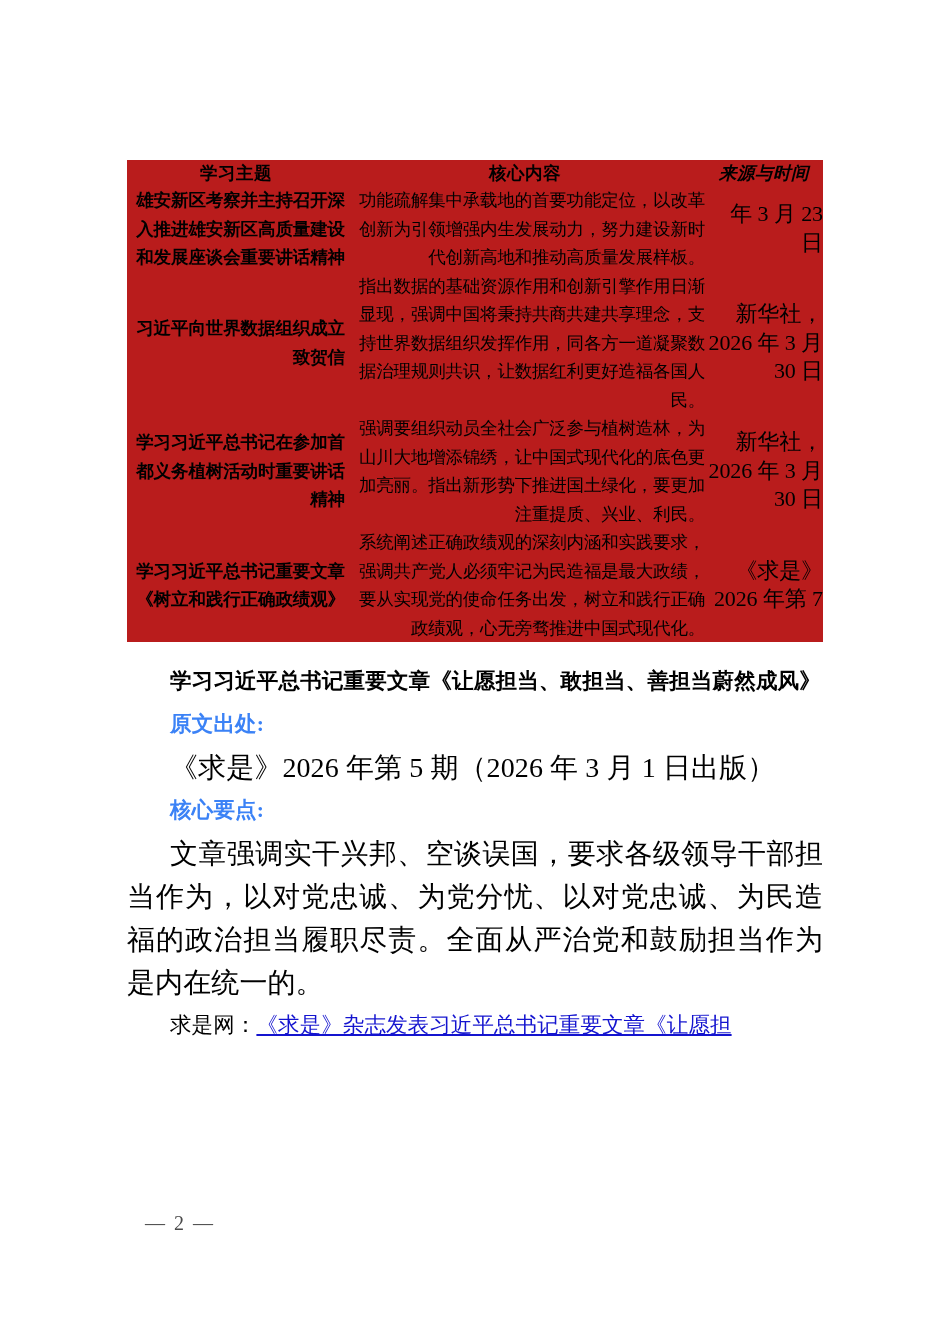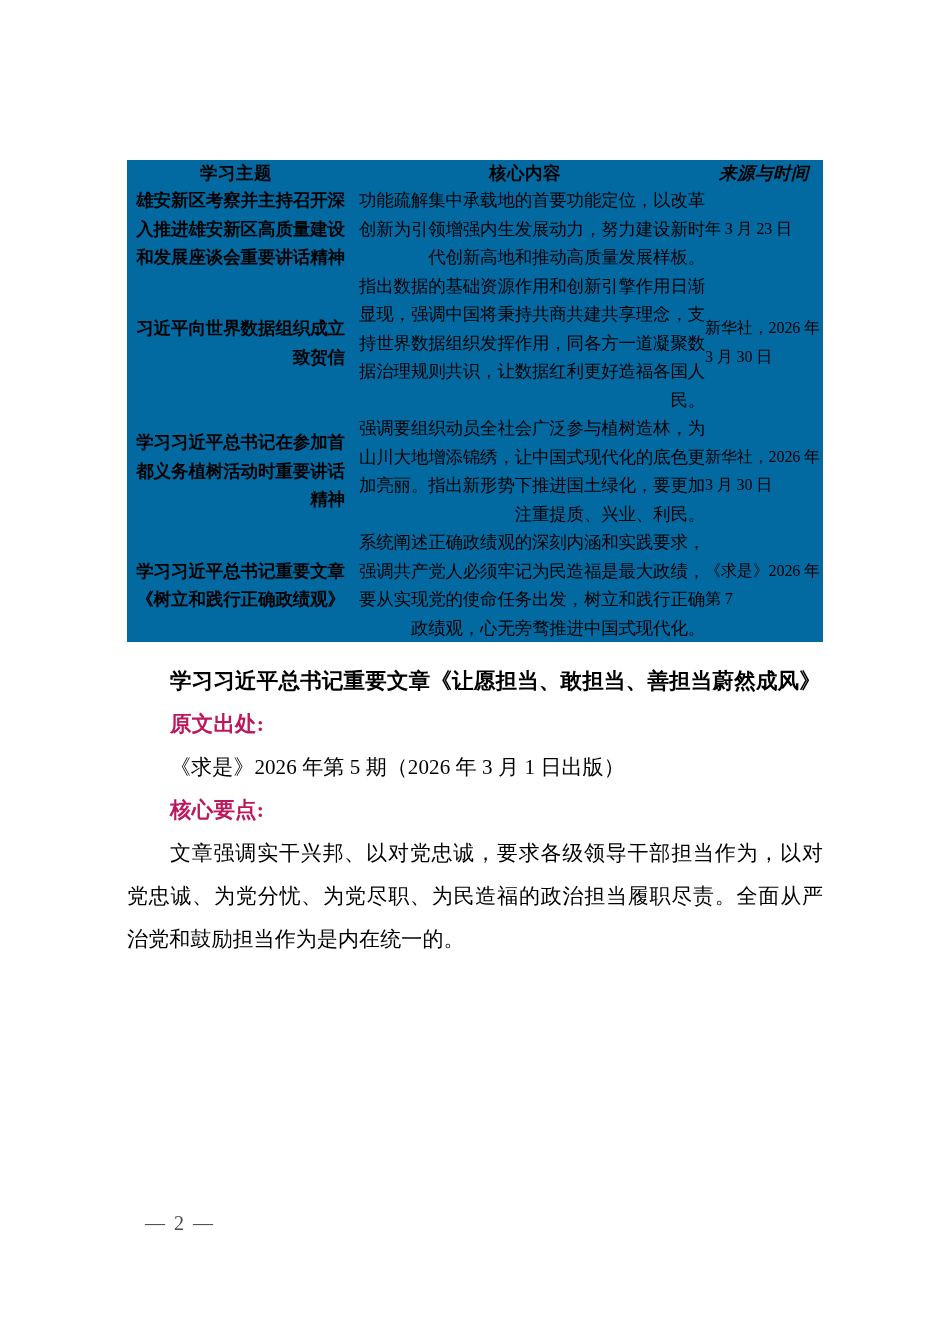--- a/index.html
+++ b/index.html
@@ -36,21 +36,21 @@
   table.study-table {
     width: 696px;
     border-collapse: collapse;
     table-layout: fixed;
   }
   table.study-table td,
   table.study-table th {
     border: none;
     padding: 0;
     vertical-align: middle;
-    background: #0369a1;
+    background: #b91c1c;
   }
   .col-topic  { width: 218px; }
   .col-core   { width: 360px; }
   .col-source { width: 118px; }
 
   .th-cell {
     text-align: center;
     font-family: "Liberation Sans", "DejaVu Sans", sans-serif;
     font-weight: bold;
     font-size: 17.5px;
@@ -72,51 +72,51 @@
   .td-core {
     font-family: "Liberation Serif", "DejaVu Serif", serif;
     font-size: 17.5px;
     line-height: 28.5px;
     text-align: right;
     padding-right: 2px;
     letter-spacing: -0.2px;
   }
   .td-source {
     font-family: "Liberation Serif", "DejaVu Serif", serif;
-    font-size: 16px;
+    font-size: 22px;
     line-height: 28.5px;
-    text-align: left;
+    text-align: right;
     padding-left: 3px;
     letter-spacing: -0.1px;
   }
 
   
   .doc-title {
     font-family: Liberation Sans, sans-serif;
     font-weight: bold;
     font-size: 21.5px;
     line-height: 43px;
     text-indent: 43px;
     margin-top: 18px;
     letter-spacing: 0.2px;
   }
 
   .red-head {
-    color: #be185d;
+    color: #3b82f6;
     font-family: "Liberation Serif", "DejaVu Serif", serif;
     font-weight: bold;
     font-size: 21.5px;
     line-height: 43px;
     text-indent: 43px;
     letter-spacing: 0.2px;
   }
 
   .para {
     font-family: "Liberation Serif", "DejaVu Serif", serif;
-    font-size: 21px;
+    font-size: 28px;
     line-height: 43px;
     text-indent: 43px;
     text-align: justify;
     letter-spacing: 0.1px;
   }
 
   .link-head {
     font-family: "Liberation Sans", "DejaVu Sans", sans-serif;
     font-weight: bold;
     font-size: 21.5px;
@@ -198,23 +198,24 @@
         </tr>
       </tbody>
     </table>
 
     <div class="doc-title">学习习近平总书记重要文章《让愿担当、敢担当、善担当蔚然成风》</div>
 
     <div class="red-head">原文出处:</div>
     <div class="para">《求是》2026 年第 5 期（2026 年 3 月 1 日出版）</div>
 
     <div class="red-head">核心要点:</div>
-    <div class="para">文章强调实干兴邦、以对党忠诚，要求各级领导干部担当作为，以对党忠诚、为党分忧、为党尽职、为民造福的政治担当履职尽责。全面从严治党和鼓励担当作为是内在统一的。</div>
-
-
+    <div class="para">文章强调实干兴邦、空谈误国，要求各级领导干部担当作为，以对党忠诚、为党分忧、以对党忠诚、为民造福的政治担当履职尽责。全面从严治党和鼓励担当作为是内在统一的。</div>
+
+
+    <div class="link-line"><span>求是网：</span><a href="#">《求是》杂志发表习近平总书记重要文章《让愿担</a></div>
 
   </div>
 
   <div class="footer">
     <span class="pg">— 2 —</span>
   </div>
 
 </div>
 
 </body></html>

